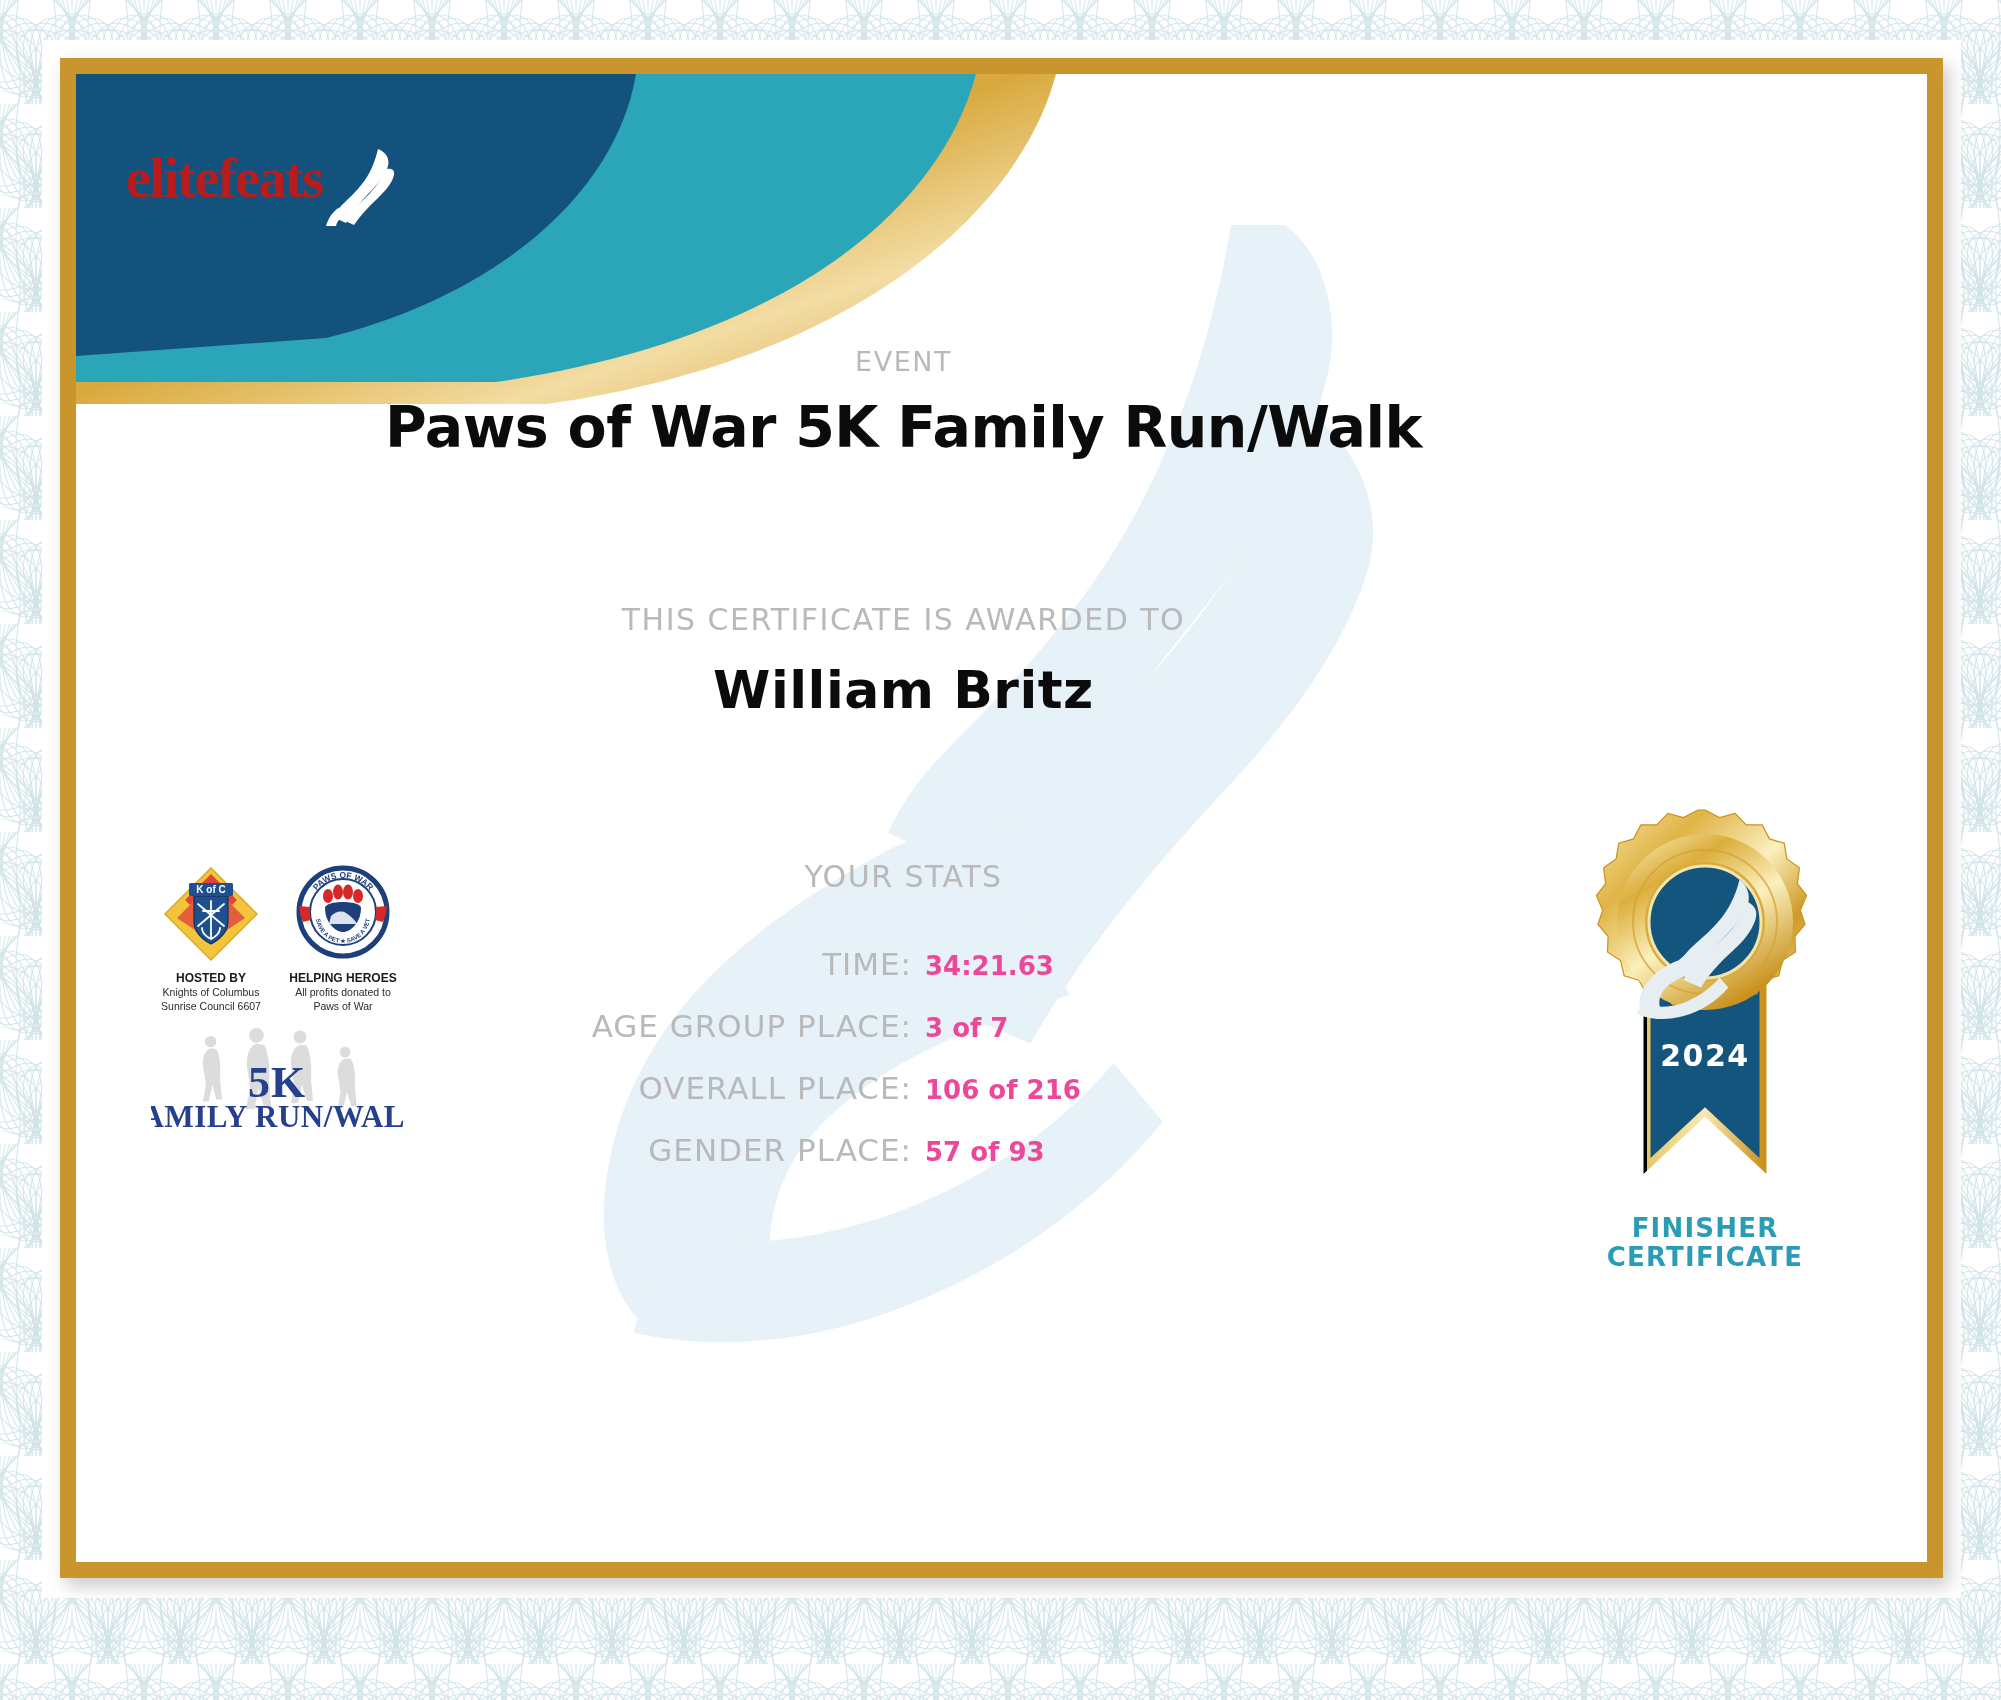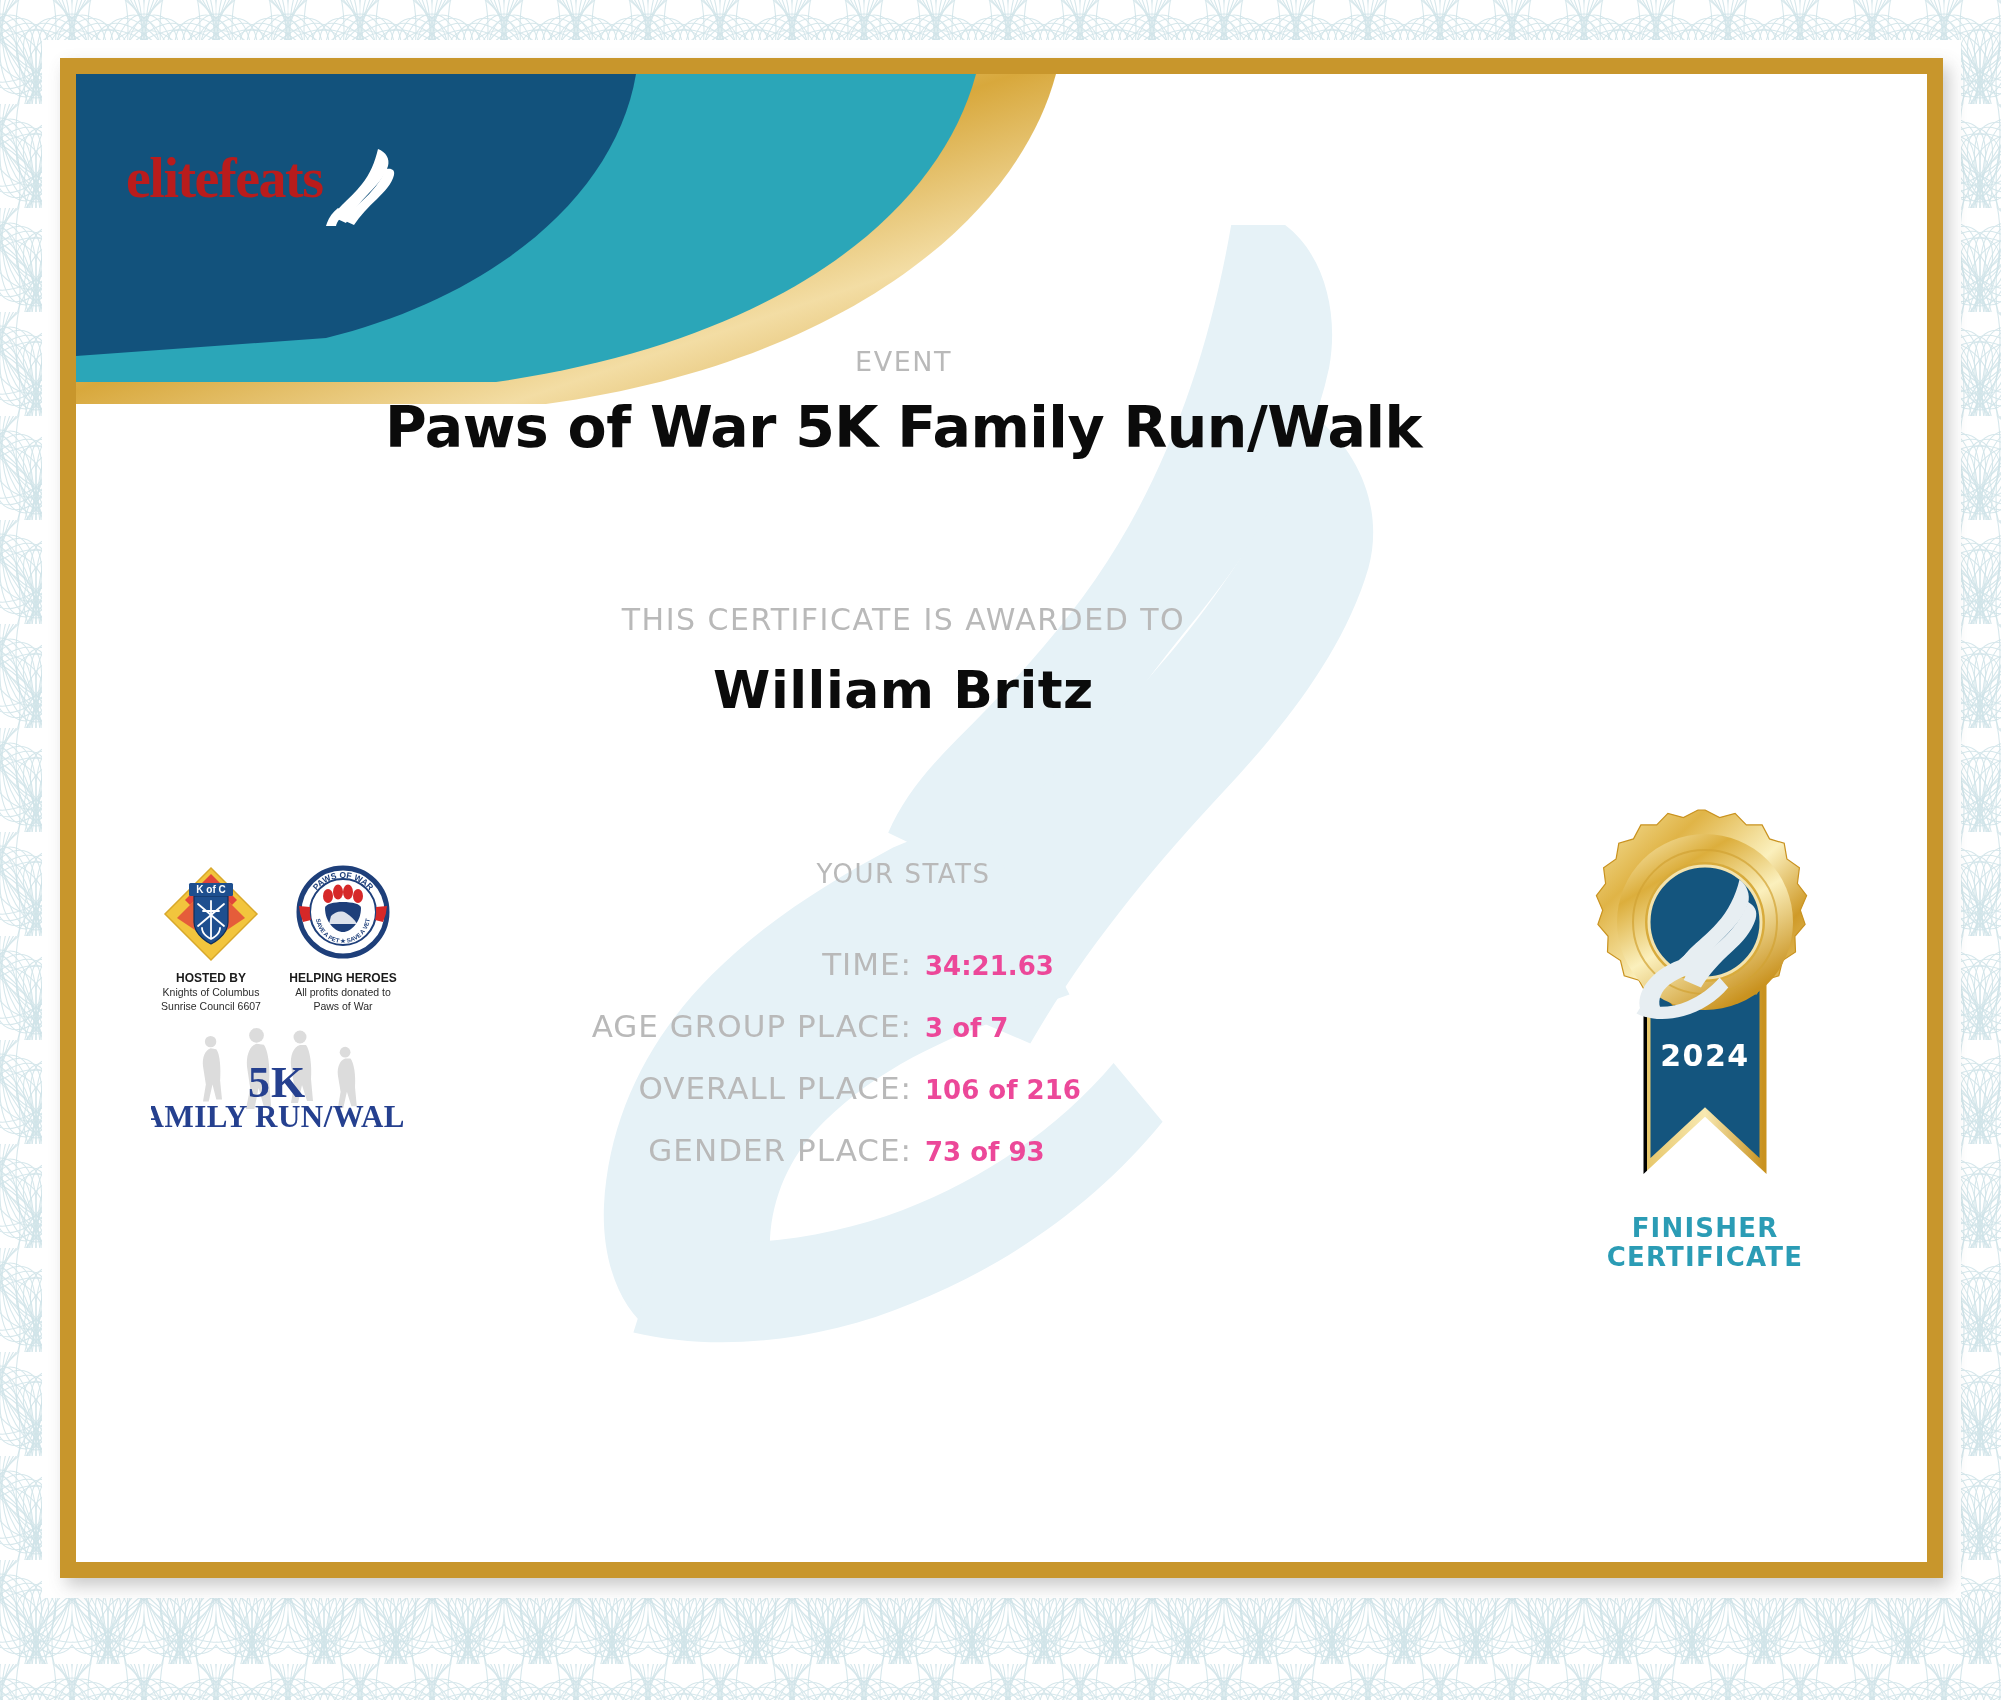--- a/index.html
+++ b/index.html
@@ -123,21 +123,21 @@
     letter-spacing: 0.5px;
   }
   #recipient-division {
     top: 660px;
     font-size: 37px;
     font-weight: normal;
     color: #161616;
     font-family: "DejaVu Sans", sans-serif;
   }
 
-  #stats-label { top: 785px; font-size: 26px; }
+  #stats-label { top: 785px; font-size: 30px; }
 
   
   #stats-table {
     position: absolute;
     z-index: 6;
     left: 0;
     top: 872px;
     width: 1851px;
   }
   .stat-row {
@@ -324,21 +324,21 @@
       <div class="stat-row">
         <span class="stat-key">AGE GROUP PLACE:</span>
         <span class="stat-val">3 of 7</span>
       </div>
       <div class="stat-row">
         <span class="stat-key">OVERALL PLACE:</span>
         <span class="stat-val">106 of 216</span>
       </div>
       <div class="stat-row">
         <span class="stat-key">GENDER PLACE:</span>
-        <span class="stat-val">73 of 93</span>
+        <span class="stat-val">57 of 93</span>
       </div>
     </div>
 
     <div id="sponsors">
       <div id="sponsor-row">
 
         <div class="sponsor">
           <svg width="104" height="100" viewBox="0 0 104 100" xmlns="http://www.w3.org/2000/svg">
             <g transform="translate(52,50)">
 

